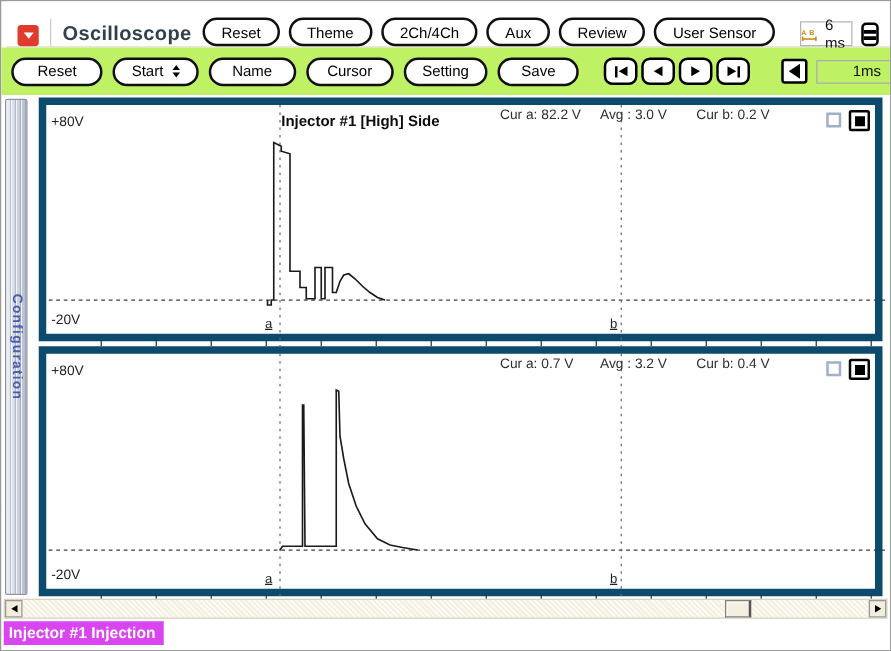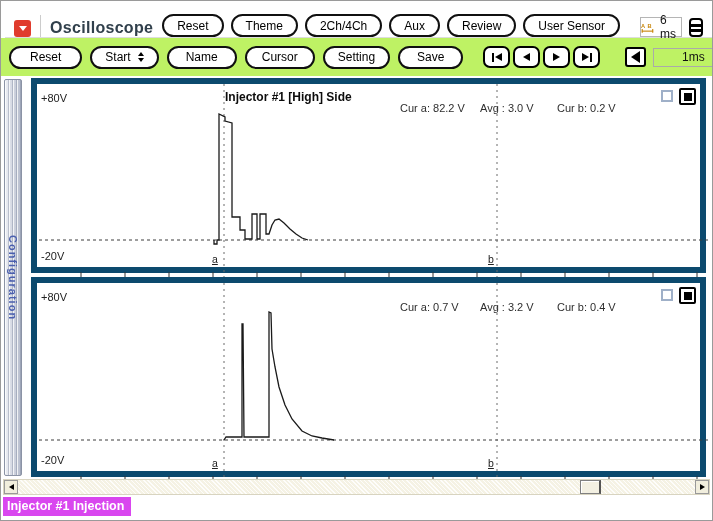--- a/index.html
+++ b/index.html
@@ -52,21 +52,21 @@
   .side-tab span{writing-mode:vertical-rl;font-size:11px;font-weight:bold;color:#4a5fae;letter-spacing:1px;white-space:nowrap;}
   
   .chart-panel{position:absolute;left:30px;width:675px;background:#fff;border:6px solid #0c4a6e;box-sizing:border-box;}
   #panel0{top:77px;height:195px;}
   #panel1{top:276px;height:200px;}
   .chart-panel svg{position:absolute;left:0;top:0;}
   .ylab{position:absolute;left:4px;font-size:11px;color:#222;z-index:2;}
   .ylab.top{top:8px;}
   .ylab.bot{bottom:5px;}
   .ctitle{position:absolute;left:188px;top:6px;font-size:12px;font-weight:bold;color:#0c0c0c;z-index:2;white-space:nowrap;}
-  .readout{position:absolute;top:18px;font-size:11px;color:#2e2e2e;z-index:2;white-space:nowrap;text-align:center;}
+  .readout{position:absolute;top:2px;font-size:11px;color:#2e2e2e;z-index:2;white-space:nowrap;text-align:center;}
   .ro-a{left:363px;} .ro-avg{left:443px;} .ro-b{left:520px;}
   .chk{position:absolute;right:27px;top:6px;width:12px;height:12px;border:2px solid #9fb0c8;background:#fff;
     box-sizing:border-box;cursor:pointer;z-index:2;}
   .blackbtn{position:absolute;right:4px;top:4px;width:17px;height:17px;border:2px solid #000;border-radius:2px;
     background:#fff;box-sizing:border-box;cursor:pointer;z-index:2;display:flex;align-items:center;justify-content:center;}
   .blackbtn i{display:block;width:8px;height:8px;background:#000;}
   .cursor-label{position:absolute;bottom:2px;font-size:10.5px;color:#222;text-decoration:underline;z-index:2;}
   .cl-a{left:175px;} .cl-b{left:451px;}
   
   .hscroll{position:absolute;left:2px;right:2px;top:478px;height:16px;box-sizing:border-box;

